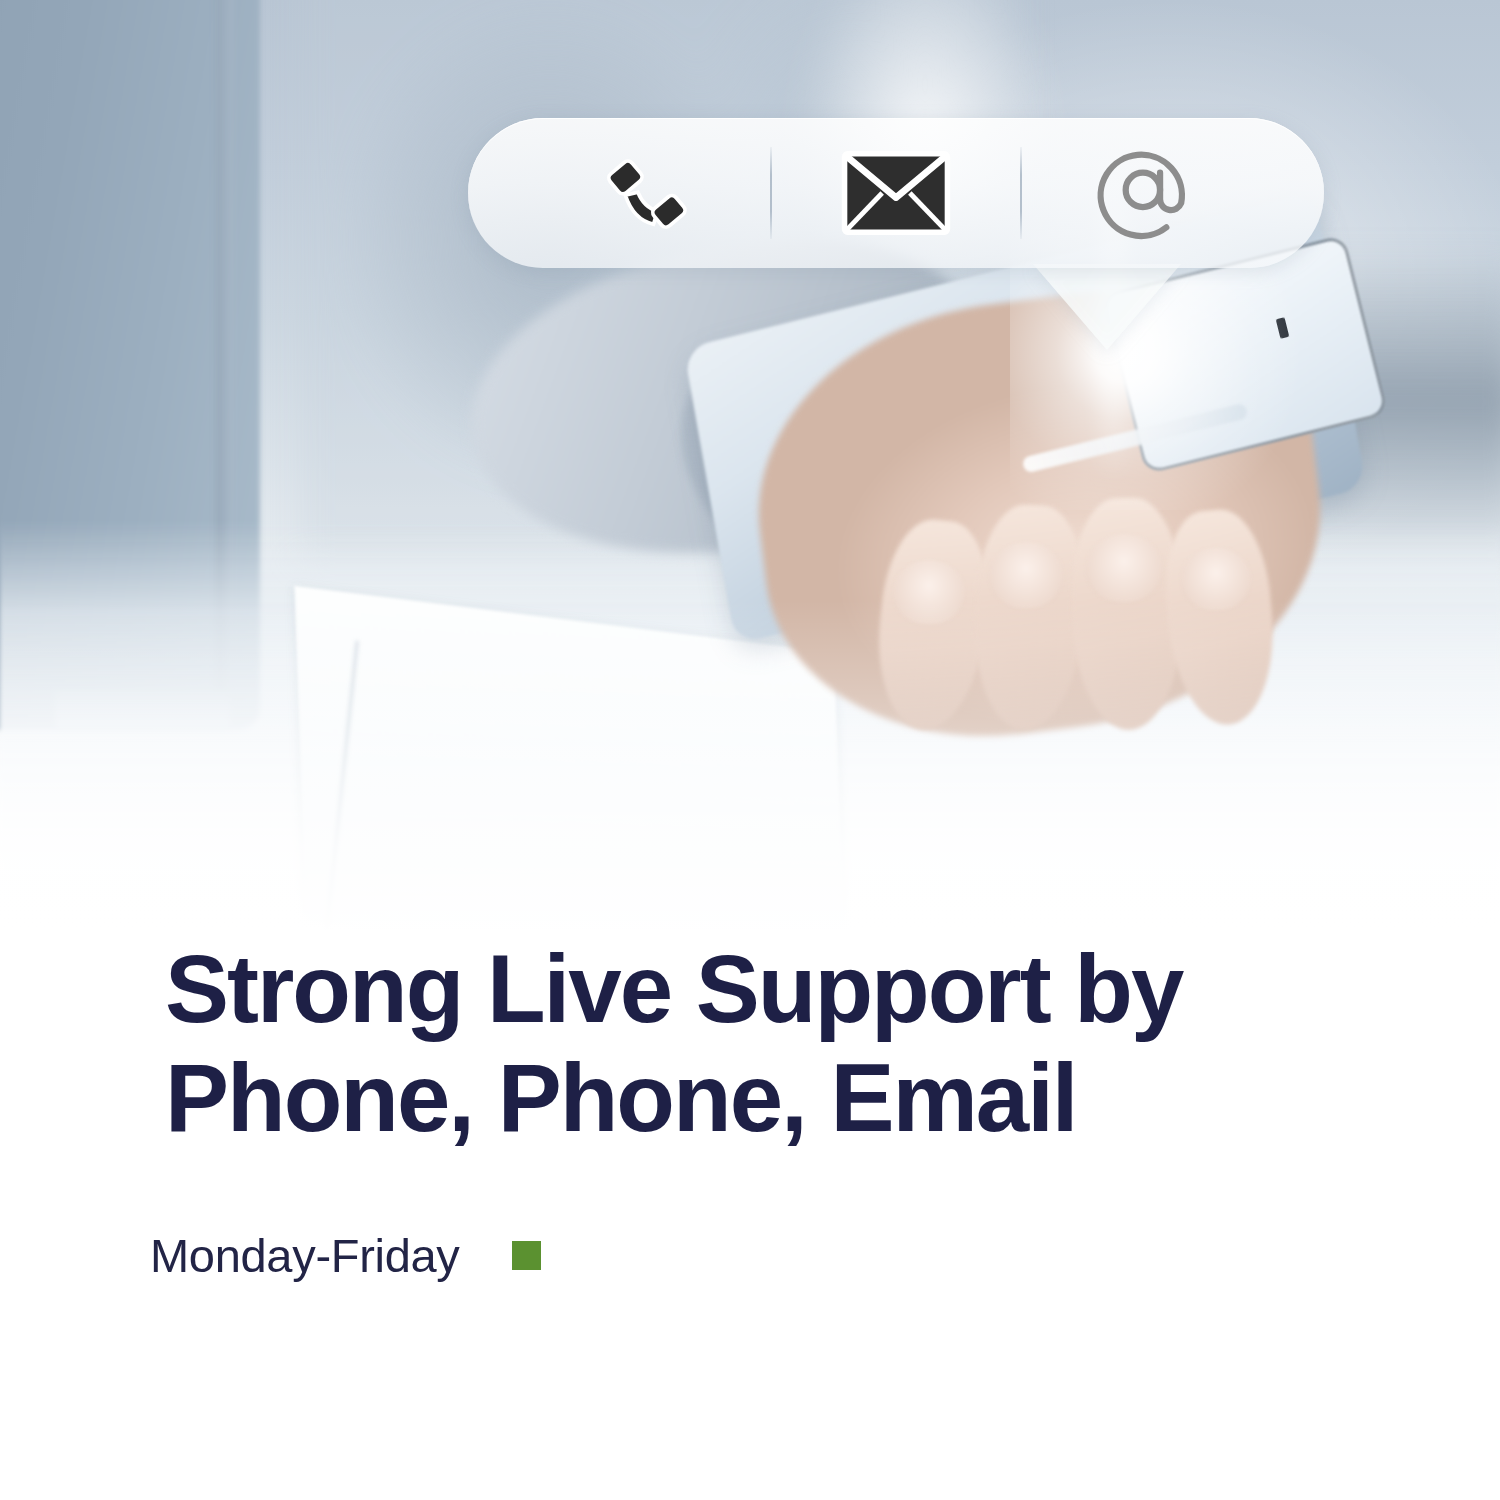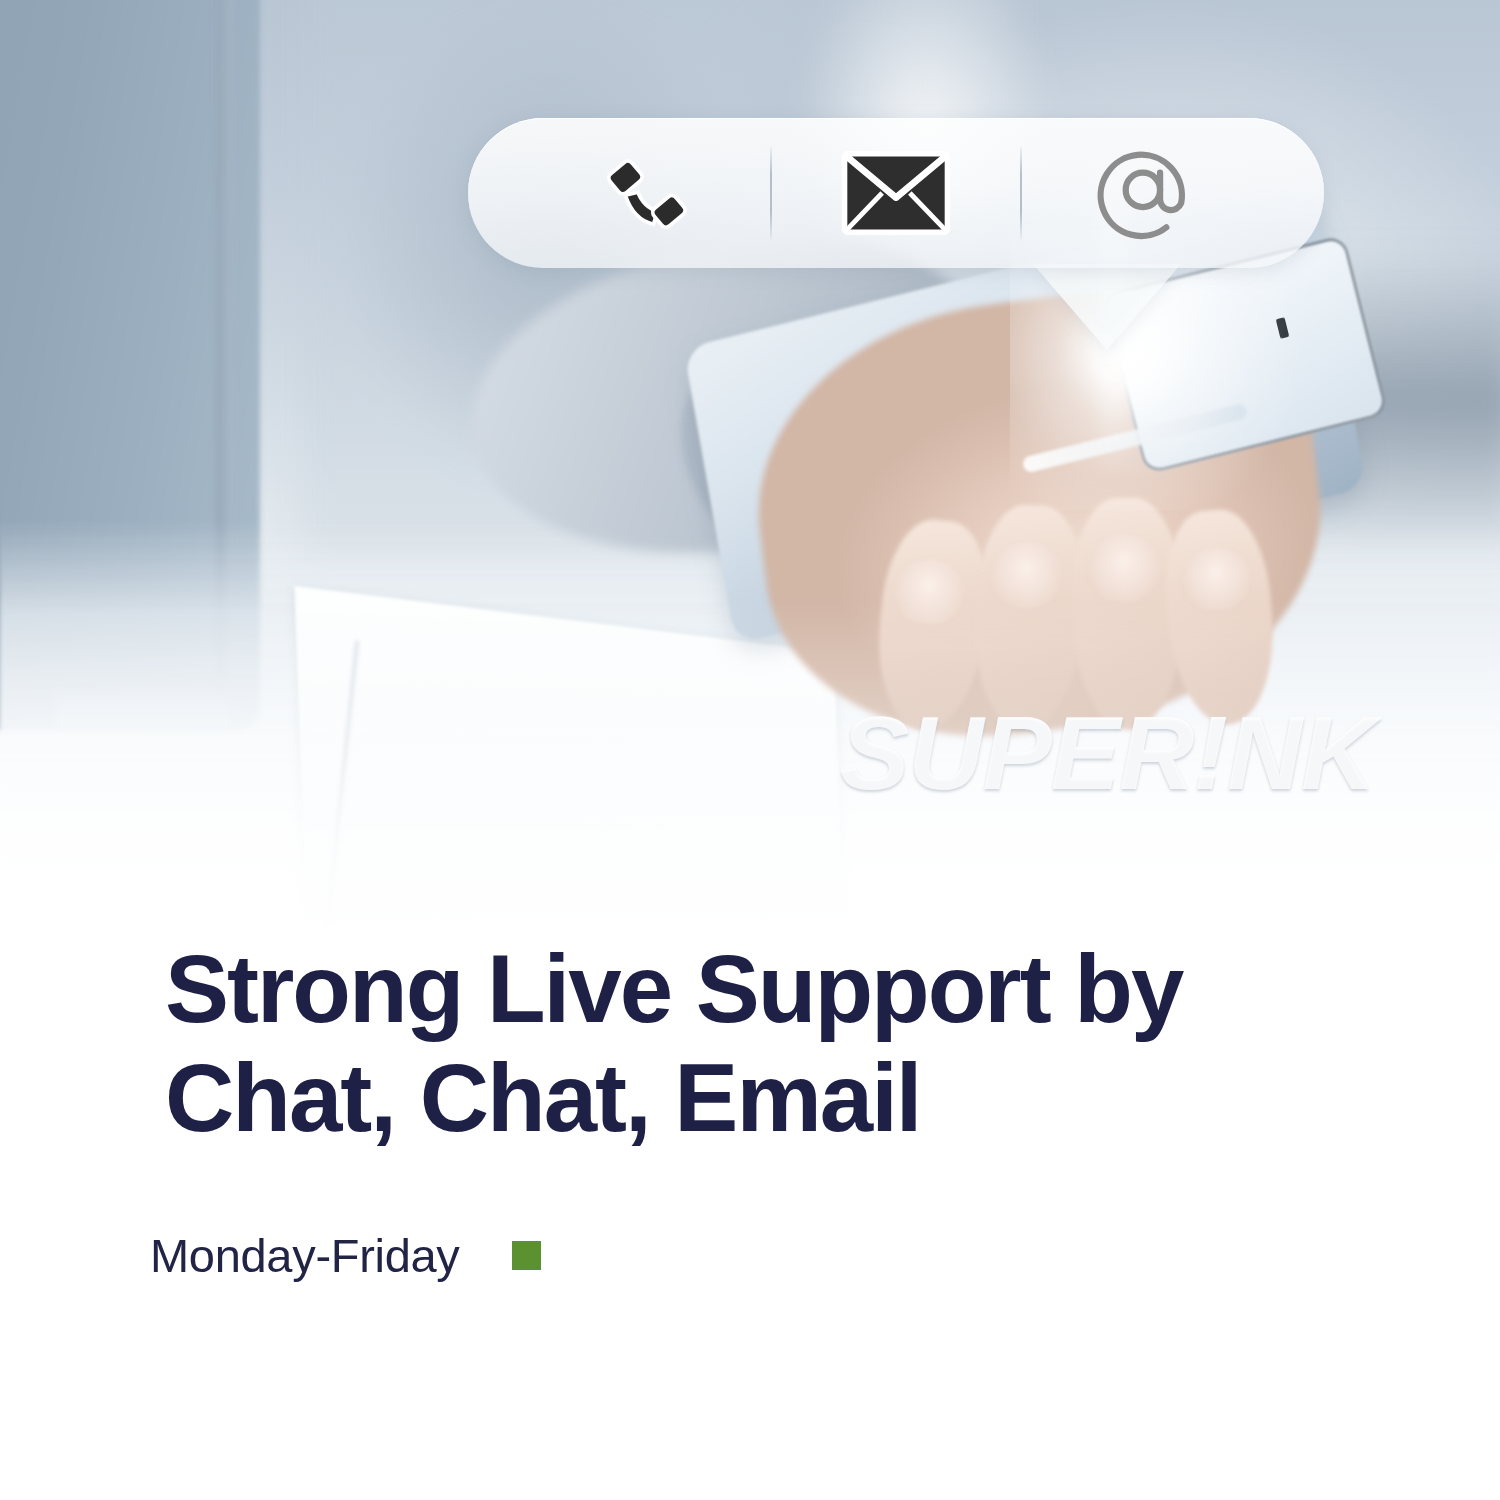--- a/index.html
+++ b/index.html
@@ -391,21 +391,20 @@
     <div class="nail n4"></div>
     <div class="phone-screen"></div>
     <div class="phone-cam"></div>
     <div class="phone-edge"></div>
 
     <div class="flare-streak"></div>
     <div class="flare"></div>
 
     <div class="photo-fade"></div>
 
-    <div class="watermark">SUPER!NK</div>
   </div>
 
   <div class="pill-wrap">
     <div class="pill-tail"></div>
     <div class="pill">
 
       <div class="pill-seg">
         <svg class="icon-phone" viewBox="0 0 64 64" aria-hidden="true">
           <g transform="rotate(-40 32 32)">
             <path d="M22 6 h12 a4 4 0 0 1 4 4 v9 a4 4 0 0 1 -4 4 h-12 a4 4 0 0 1 -4 -4 v-9 a4 4 0 0 1 4 -4 z" fill="#2b2b2b" stroke="#ffffff" stroke-width="2.6"></path>
@@ -433,21 +432,21 @@
           <circle cx="30" cy="30" r="11" fill="none" stroke="#8d8d8d" stroke-width="4"></circle>
           <path d="M41 19 v17 a7 7 0 0 0 13.5 2.5 A26 26 0 1 0 45 54" fill="none" stroke="#8d8d8d" stroke-width="4" stroke-linecap="round"></path>
         </svg>
       </div>
 
     </div>
   </div>
 
   <h1 class="headline">
     <span class="headline-line">Strong Live Support by</span>
-    <span class="headline-line">Chat, Chat, Email</span>
+    <span class="headline-line">Phone, Phone, Email</span>
   </h1>
 
   <div class="subline">
     <span class="subline-text">Monday-Friday</span>
     <span class="green-square"></span>
   </div>
 
 </div>
 
 </body></html>

